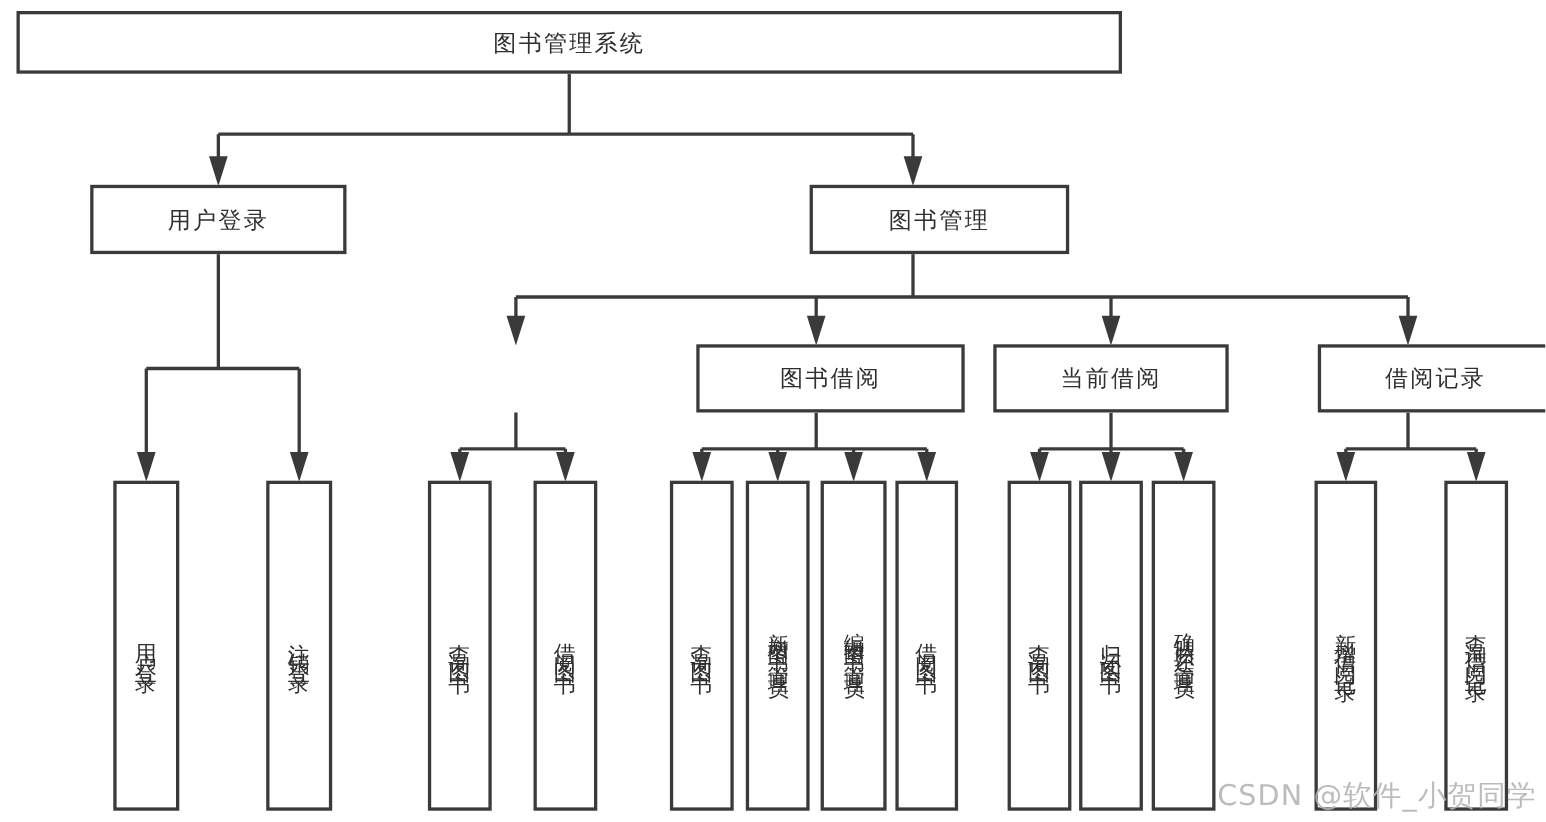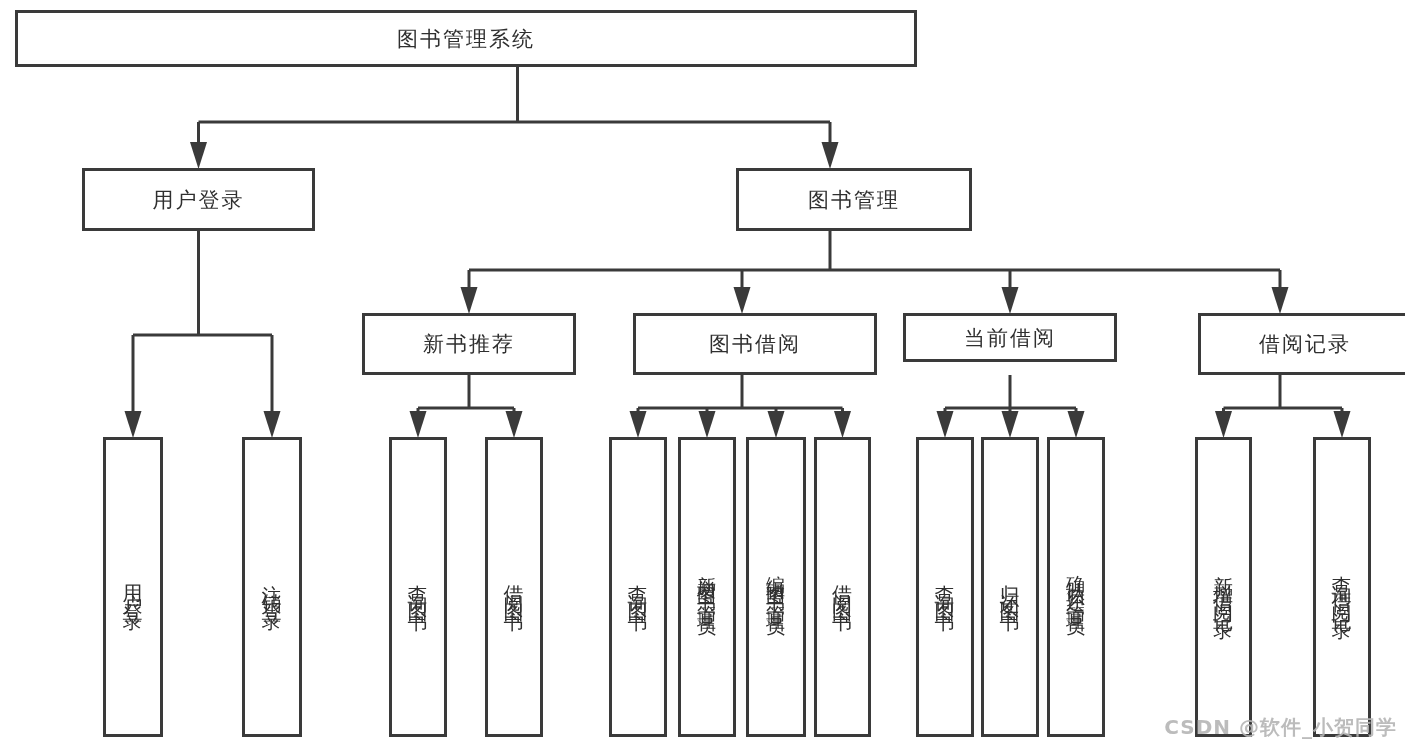--- a/index.html
+++ b/index.html
@@ -14,46 +14,46 @@
     display:flex;align-items:center;justify-content:center;
     color:var(--text,#2f2f2f);font-size:21px;letter-spacing:2px;
   }
   .vnode{
     writing-mode:vertical-rl;
     font-size:20px;letter-spacing:9px;line-height:1;
     top:437px;height:300px;
   }
   .vnode.long{letter-spacing:6px;font-size:19px;}
   
-  #b-root{left:15px;top:10px;width:902px;height:57px;font-family:Liberation Mono, monospace;}
+  #b-root{left:15px;top:10px;width:1005px;height:57px;font-family:Liberation Mono, monospace;}
   
   #b-login{left:82px;top:168px;width:233px;height:63px;}
   #b-mgmt{left:712px;top:168px;width:236px;height:63px;margin-left:24px;}
   
   #b-rec{left:362px;top:313px;width:214px;height:62px;}
   #b-borrow{left:633px;top:313px;width:244px;height:62px;}
-  #b-current{left:903px;top:313px;width:214px;height:49px;}
+  #b-current{left:903px;top:313px;width:214px;height:62px;}
   #b-record{left:1198px;top:313px;width:214px;height:62px;text-align:right;}
   
   #v1{left:103px;width:60px;}
   #v2{left:242px;width:60px;}
   #v3{left:389px;width:58px;}
   #v4{left:485px;width:58px;}
   #v5{left:609px;width:58px;}
   #v6{left:678px;width:58px;}
   #v7{left:746px;width:60px;}
   #v8{left:814px;width:57px;}
   #v9{left:916px;width:58px;}
   #v10{left:981px;width:58px;}
   #v11{left:1047px;width:58px;}
   #v12{left:1195px;width:57px;}
   #v13{left:1313px;width:58px;}
   #watermark{
     position:absolute;right:8px;bottom:6px;z-index:5;
-    color:var(--wm,#b5b5b5);font-size:20px;letter-spacing:1px;opacity:.9;font-weight:bold;
+    color:var(--wm,#b5b5b5);font-size:26px;letter-spacing:1px;opacity:.9;
   }
 </style>
 </head>
 <body>
 
 <div id="canvas">
   <svg id="wires" viewBox="0 0 1405 747" xmlns="http://www.w3.org/2000/svg">
       <path d="M517.5 67 L517.5 122" stroke="#3a3a3a" stroke-width="3" fill="none"></path>
       <path d="M198.5 122 L830 122" stroke="#3a3a3a" stroke-width="3" fill="none"></path>
       <path d="M198.5 122 L198.5 145" stroke="#3a3a3a" stroke-width="3" fill="none"></path>
@@ -106,21 +106,20 @@
       <polygon points="1215,411 1232,411 1223.5,438" fill="#3a3a3a"></polygon>
       <path d="M1342 408 L1342 414" stroke="#3a3a3a" stroke-width="3" fill="none"></path>
       <polygon points="1333.5,411 1350.5,411 1342,438" fill="#3a3a3a"></polygon>
     </svg>
 
   <div class="node" id="b-root">图书管理系统</div>
 
   <div class="node" id="b-login">用户登录</div>
   <div class="node" id="b-mgmt">图书管理</div>
 
-  <div class="node" id="b-rec">新书推荐</div>
   <div class="node" id="b-borrow">图书借阅</div>
   <div class="node" id="b-current">当前借阅</div>
   <div class="node" id="b-record">借阅记录</div>
 
   <div class="node vnode" id="v1">用户登录</div>
   <div class="node vnode" id="v2">注销登录</div>
   <div class="node vnode" id="v3">查询图书</div>
   <div class="node vnode" id="v4">借阅图书</div>
   <div class="node vnode" id="v5">查询图书</div>
   <div class="node vnode long" id="v6">新增图书（管理员）</div>

